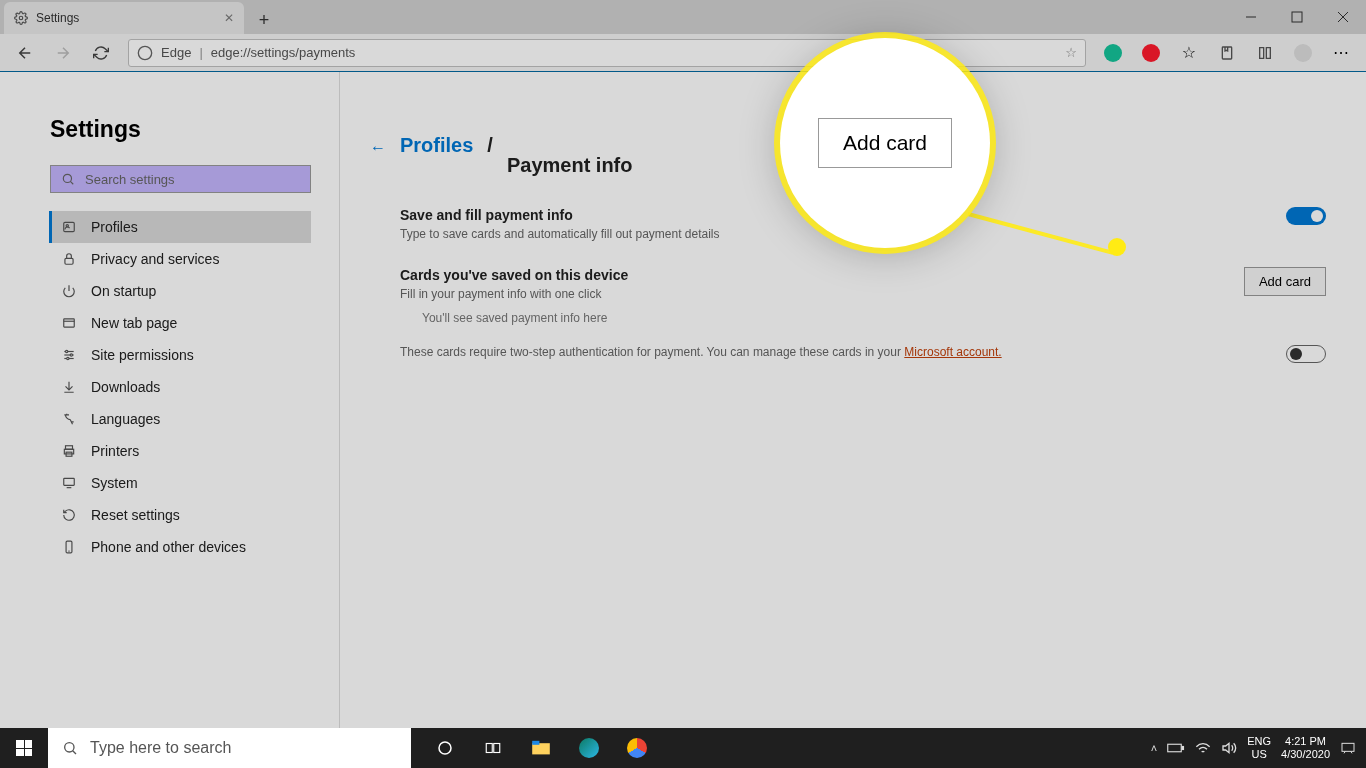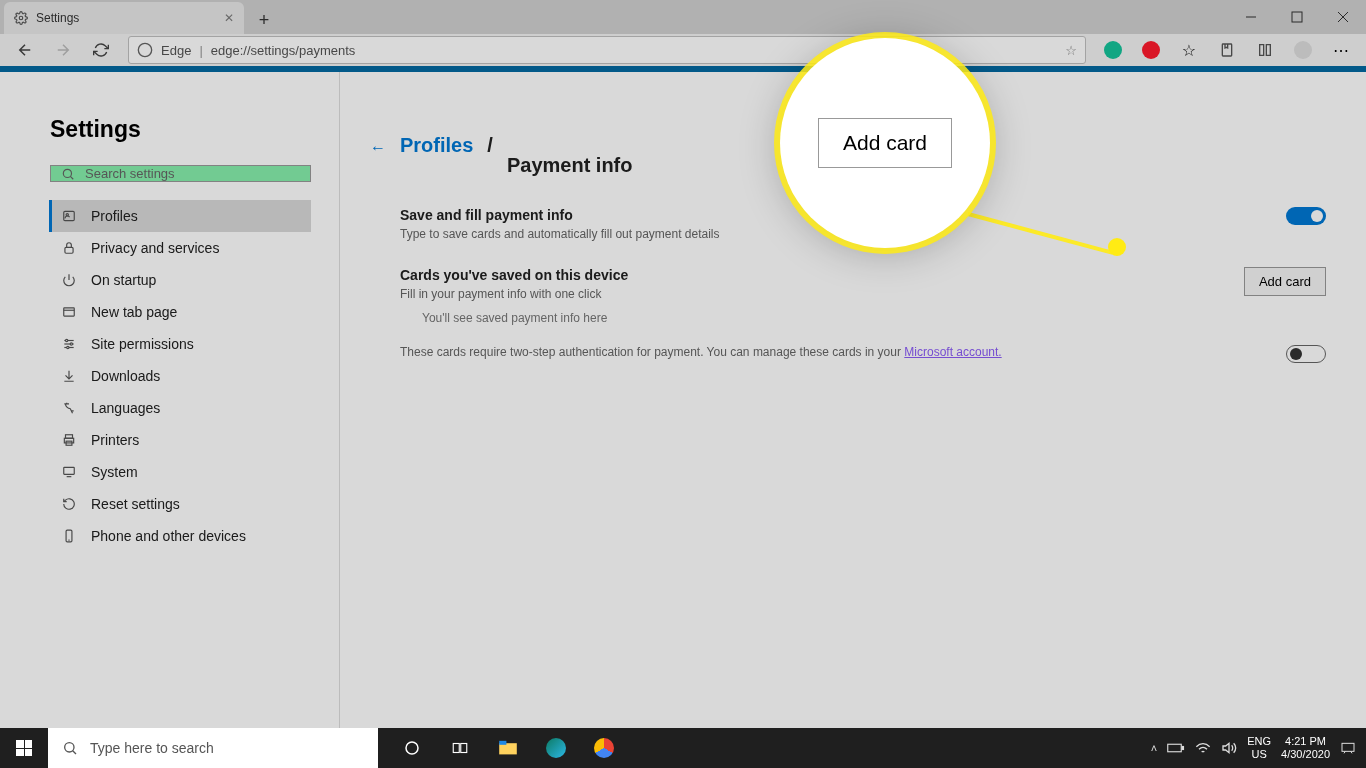--- a/index.html
+++ b/index.html
@@ -8,35 +8,35 @@
 
 
 .titlebar { height: 34px; background: #d0d0d0; display: flex; align-items: flex-end; }
 .tab { width: 240px; height: 32px; background: #e8e8e8; border-radius: 6px 6px 0 0; margin-left: 4px; display: flex; align-items: center; padding: 0 10px; gap: 8px; font-size: 12px; color: #333; }
 .tab-close { margin-left: auto; opacity: 0.6; }
 .newtab { width: 28px; height: 28px; display: flex; align-items: center; justify-content: center; margin-left: 6px; font-size: 18px; color: #333; }
 .win-controls { margin-left: auto; display: flex; height: 34px; }
 .win-btn { width: 46px; display: flex; align-items: center; justify-content: center; color: #333; }
 
 
-.toolbar { height: 38px; background: #f3f3f3; display: flex; align-items: center; padding: 0 8px; border-bottom: 6px solid #0369a1; gap: 4px; }
+.toolbar { height: 38px; background: #f3f3f3; display: flex; align-items: center; padding: 0 8px; border-bottom: 1px solid #0369a1; gap: 4px; }
 .tool-icon { width: 34px; height: 34px; display: flex; align-items: center; justify-content: center; color: #555; }
 .tool-icon.disabled { color: #b0b0b0; }
 .addressbar { flex: 1; height: 28px; background: #fff; border: 1px solid #c0c0c0; border-radius: 3px; margin: 0 6px; display: flex; align-items: center; padding: 0 8px; gap: 8px; font-size: 13px; color: #555; }
 .addr-text { flex: 1; }
 .star-icon { color: #888; }
 .ext-icons { display: flex; gap: 4px; }
 .ext-icon { width: 34px; height: 34px; display: flex; align-items: center; justify-content: center; }
 .circ { width: 18px; height: 18px; border-radius: 50%; display: inline-block; }
 
 
 .settings-body { display: flex; height: calc(768px - 34px - 38px - 40px); }
 .sidebar { width: 340px; padding: 44px 28px 0 50px; border-right: 1px solid #ddd; }
 .sidebar h1 { font-size: 23px; font-weight: 600; margin-bottom: 22px; }
-.searchbox { height: 17px; border: 1px solid #999; background: #86efac; display: flex; align-items: center; padding: 0 10px; gap: 10px; font-size: 13px; color: #666; margin-bottom: 18px; }
+.searchbox { height: 28px; border: 1px solid #999; background: #c4b5fd; display: flex; align-items: center; padding: 0 10px; gap: 10px; font-size: 13px; color: #666; margin-bottom: 18px; }
 .nav { list-style: none; margin-left: -1px; }
 .nav li { display: flex; align-items: center; height: 32px; padding: 0 12px; gap: 14px; font-size: 14px; color: #222; cursor: pointer; }
 .nav li.active { background: #d9d9d9; border-left: 3px solid #0078d4; padding-left: 9px; }
 .nav-icon { width: 16px; display: flex; justify-content: center; color: #555; font-size: 14px; }
 
 .main { flex: 1; padding: 42px 40px 0 30px; }
 .breadcrumb { display: flex; align-items: center; gap: 14px; margin-bottom: 30px; }
 .back-arrow { color: #0078d4; font-size: 16px; }
 .crumb-link { color: #0078d4; font-size: 20px; font-weight: 600; }
 .crumb-sep { font-size: 20px; font-weight: 600; color: #222; }
@@ -50,34 +50,34 @@
 .empty-hint { font-size: 12px; color: #777; margin: 10px 0 20px 52px; }
 
 .toggle { width: 40px; height: 18px; border-radius: 10px; position: relative; }
 .toggle.on { background: #0078d4; }
 .toggle.off { background: #fff; border: 1px solid #666; }
 .toggle .knob { position: absolute; width: 12px; height: 12px; border-radius: 50%; top: 3px; }
 .toggle.on .knob { background: #fff; right: 3px; }
 .toggle.off .knob { background: #333; left: 3px; top: 2px; }
 
 .addcard-btn { border: 1px solid #999; background: #f5f5f5; padding: 6px 14px; font-size: 13px; cursor: pointer; }
-.ms-link { color: #8b5cf6; }
+.ms-link { color: #c2410c; }
 
 
 .spotlight { position: absolute; top: 38px; left: 780px; width: 210px; height: 210px; border-radius: 50%; background: #fff; box-shadow: 0 0 0 6px rgba(255,235,20,0.85), 0 4px 40px rgba(0,0,0,0.25); z-index: 100; display: flex; align-items: center; justify-content: center; }
 .spot-btn { border: 1px solid #999; background: #fff; padding: 12px 24px; font-size: 21px; }
 .callout-line { position: absolute; top: 212px; left: 968px; width: 150px; height: 4px; background: rgba(255,235,20,0.9); z-index: 90; transform: rotate(15deg); transform-origin: left center; }
 .callout-dot { position: absolute; top: 238px; left: 1108px; width: 18px; height: 18px; border-radius: 50%; background: #ffeb14; z-index: 110; }
 
 
 .taskbar { position: absolute; bottom: 0; left: 0; right: 0; height: 40px; background: #1f1f1f; display: flex; align-items: center; color: #fff; z-index: 200; }
 .start-btn { width: 48px; height: 40px; display: flex; align-items: center; justify-content: center; }
 .win-logo { display: grid; grid-template: 1fr 1fr / 1fr 1fr; gap: 1px; width: 16px; height: 16px; }
 .win-logo span { background: #fff; }
-.task-search { width: 330px; height: 40px; background: #fff; display: flex; align-items: center; padding: 0 14px; gap: 12px; color: #555; font-size: 14px; }
+.task-search { width: 363px; height: 40px; background: #fff; display: flex; align-items: center; padding: 0 14px; gap: 12px; color: #555; font-size: 16px; }
 .task-icons { display: flex; margin-left: 10px; }
 .task-icons .ti { width: 48px; height: 40px; display: flex; align-items: center; justify-content: center; }
 .tray { margin-left: auto; display: flex; align-items: center; gap: 10px; padding-right: 10px; font-size: 11px; }
 .tray-ic { opacity: 0.85; }
 .tray-text { text-align: center; line-height: 1.2; }
 svg { display: block; }
 </style>
 </head>
 <body>
 

